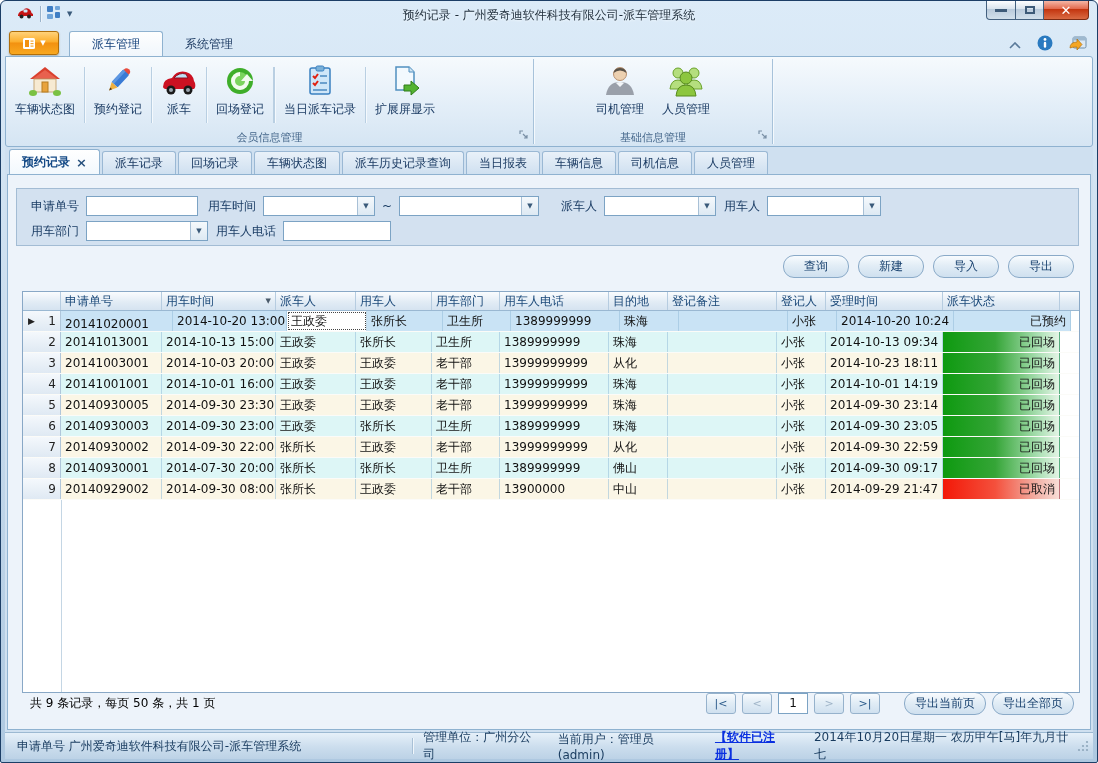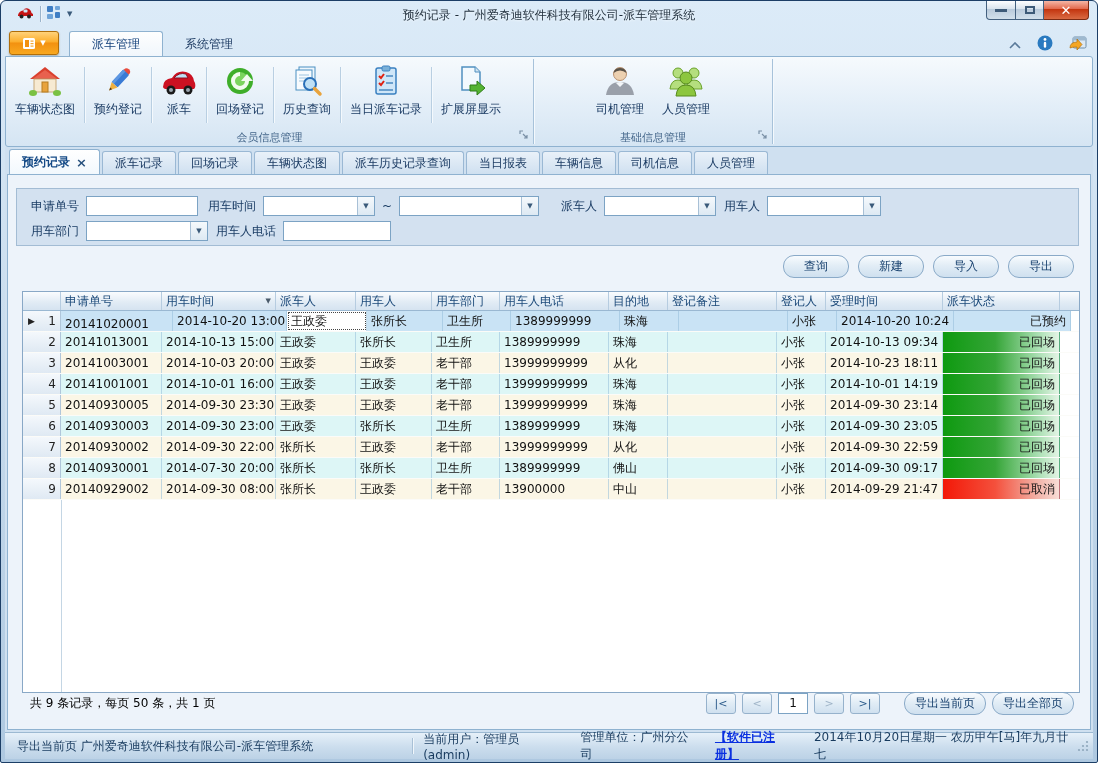--- a/index.html
+++ b/index.html
@@ -207,32 +207,20 @@
         <div class="vsep"></div>
         <div class="rbtn">
           <svg width="34" height="32" viewBox="0 0 34 32">
               <circle cx="17" cy="16" r="13" fill="#3fae2a"></circle>
               <circle cx="17" cy="16" r="9" fill="#7cd45e"></circle>
               <path d="M17 7 a9 9 0 1 0 9 9 h4 l-6-7 -6 7 h4 a5 5 0 1 1-5-5z" fill="#fff" opacity=".9"></path>
             </svg>
           <span>回场登记</span>
         </div>
         <div class="vsep"></div>
-        <div class="rbtn">
-          <svg width="34" height="32" viewBox="0 0 34 32">
-              <rect x="9" y="2" width="16" height="20" fill="#eef6fc" stroke="#4a90c2"></rect>
-              <rect x="6" y="5" width="16" height="20" fill="#f7fbfe" stroke="#4a90c2"></rect>
-              <line x1="9" y1="10" x2="19" y2="10" stroke="#9ec4e0"></line>
-              <line x1="9" y1="13" x2="19" y2="13" stroke="#9ec4e0"></line>
-              <line x1="9" y1="16" x2="15" y2="16" stroke="#9ec4e0"></line>
-              <circle cx="20" cy="19" r="6" fill="#bfe0f5" stroke="#2a70b8" stroke-width="2"></circle>
-              <line x1="24.5" y1="23.5" x2="30" y2="29" stroke="#e8a33d" stroke-width="3.5" stroke-linecap="round"></line>
-            </svg>
-          <span>历史查询</span>
-        </div>
         <div class="vsep"></div>
         <div class="rbtn">
           <svg width="34" height="32" viewBox="0 0 34 32">
               <rect x="7" y="3" width="20" height="26" rx="2" fill="#cfe6f8" stroke="#3a80c0" stroke-width="1.5"></rect>
               <rect x="13" y="1" width="8" height="5" rx="1.5" fill="#7ab0d8" stroke="#3a80c0"></rect>
               <path d="M10 11 l2 2 3-4" stroke="#e02010" stroke-width="2" fill="none"></path>
               <line x1="17" y1="11" x2="24" y2="11" stroke="#4a88c0" stroke-width="1.5"></line>
               <path d="M10 18 l2 2 3-4" stroke="#e02010" stroke-width="2" fill="none"></path>
               <line x1="17" y1="18" x2="24" y2="18" stroke="#4a88c0" stroke-width="1.5"></line>
               <line x1="10" y1="25" x2="24" y2="25" stroke="#4a88c0" stroke-width="1.5"></line>
@@ -774,24 +762,24 @@
           <span class="pgbtn">&gt;|</span>
           <span class="pg-gap"></span>
           <span class="btn">导出当前页</span>
           <span class="btn">导出全部页</span>
         </span>
       </div>
     </div>
   </div>
 
   <div class="statusbar">
-    <span class="sb-welcome">导出当前页 广州爱奇迪软件科技有限公司-派车管理系统</span>
+    <span class="sb-welcome">申请单号 广州爱奇迪软件科技有限公司-派车管理系统</span>
     <span class="sb-sep"></span>
+    <span class="sb-item">管理单位：广州分公司</span>
     <span class="sb-item">当前用户：管理员(admin)</span>
-    <span class="sb-item">管理单位：广州分公司</span>
     <span class="sb-link">【软件已注册】</span>
     <span class="sb-item">2014年10月20日星期一 农历甲午[马]年九月廿七</span>
     <span class="sb-grip"><svg width="12" height="12" viewBox="0 0 12 12">
           <circle cx="10" cy="2" r="1.1" fill="#8fa8bc"></circle>
           <circle cx="10" cy="6" r="1.1" fill="#8fa8bc"></circle>
           <circle cx="6" cy="6" r="1.1" fill="#8fa8bc"></circle>
           <circle cx="10" cy="10" r="1.1" fill="#8fa8bc"></circle>
           <circle cx="6" cy="10" r="1.1" fill="#8fa8bc"></circle>
           <circle cx="2" cy="10" r="1.1" fill="#8fa8bc"></circle>
         </svg></span>

